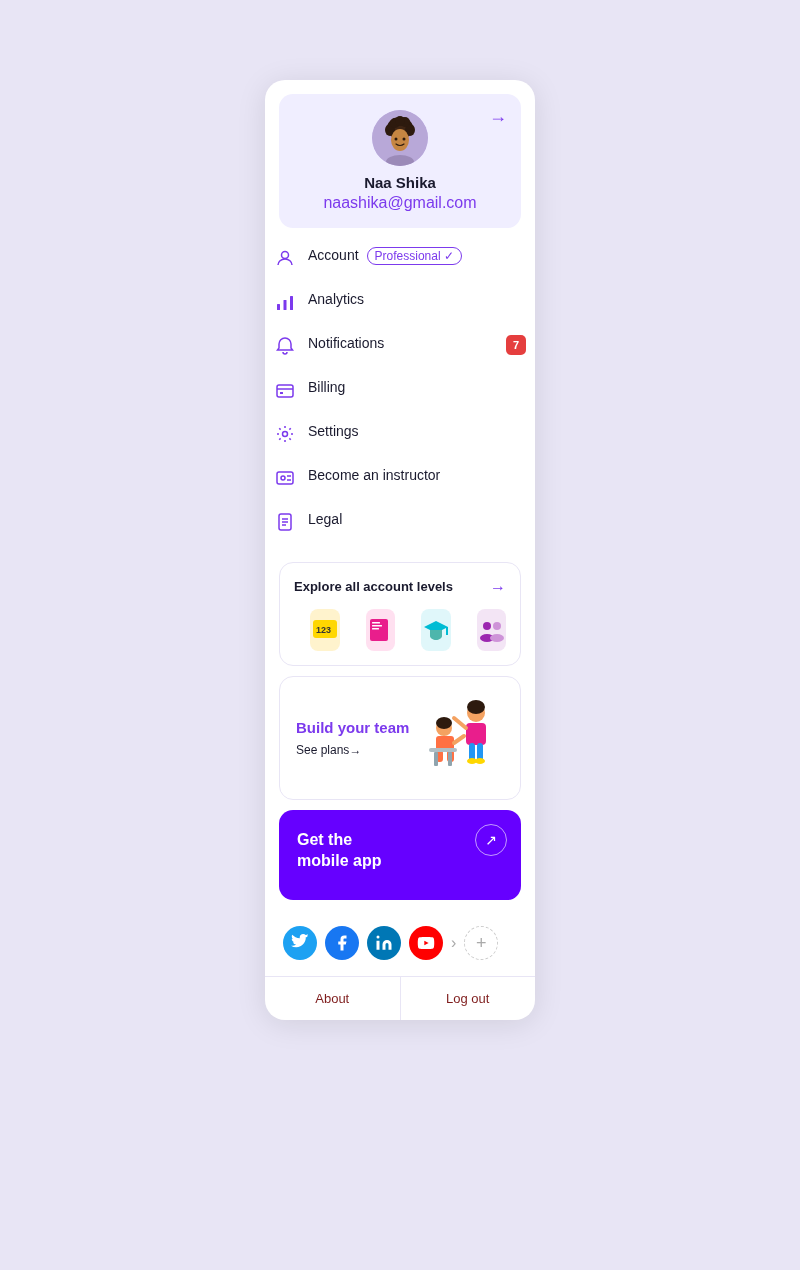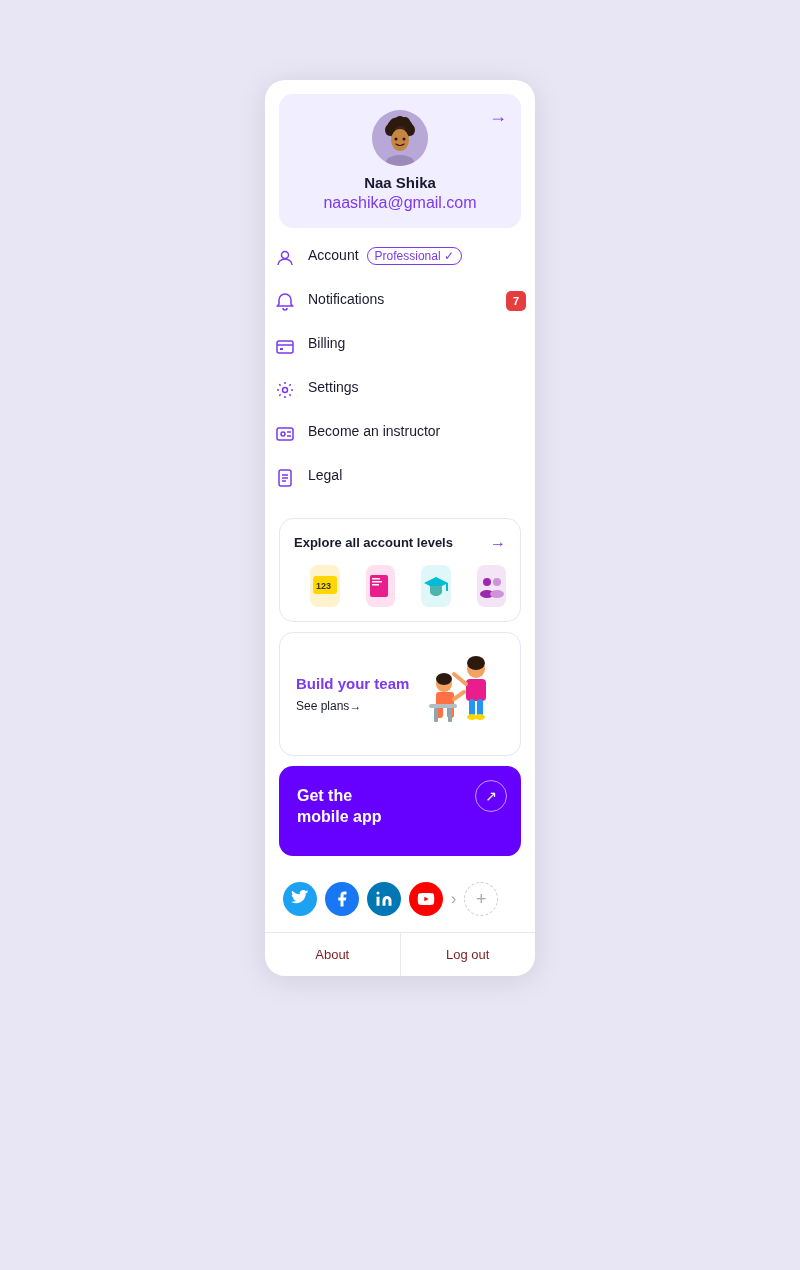--- a/index.html
+++ b/index.html
@@ -327,20 +327,30 @@
         <svg viewBox="0 0 20 20" fill="none" stroke="#7c3aed" stroke-width="1.5">
           <circle cx="10" cy="7" r="3.5"></circle>
           <path d="M3 17c0-3.314 3.134-6 7-6s7 2.686 7 6"></path>
         </svg>
       </div>
       <span class="menu-label">Account</span>
       <span class="badge-pro">Professional ✓</span>
     </div>
 
 
+    <div class="menu-item">
+      <div class="menu-icon">
+        <svg viewBox="0 0 20 20" fill="none" stroke="#7c3aed" stroke-width="1.5">
+          <rect x="2" y="12" width="3" height="6" rx="0.5" fill="#7c3aed" stroke="none"></rect>
+          <rect x="8.5" y="8" width="3" height="10" rx="0.5" fill="#7c3aed" stroke="none"></rect>
+          <rect x="15" y="4" width="3" height="14" rx="0.5" fill="#7c3aed" stroke="none"></rect>
+        </svg>
+      </div>
+      <span class="menu-label">Analytics</span>
+    </div>
 
     <div class="menu-item">
       <div class="menu-icon">
         <svg viewBox="0 0 20 20" fill="none" stroke="#7c3aed" stroke-width="1.5">
           <path d="M10 2a6 6 0 0 1 6 6v4l1.5 2H2.5L4 12V8a6 6 0 0 1 6-6z"></path>
           <path d="M8 16a2 2 0 0 0 4 0"></path>
         </svg>
       </div>
       <span class="menu-label">Notifications</span>
       <span class="badge-count">7</span>

